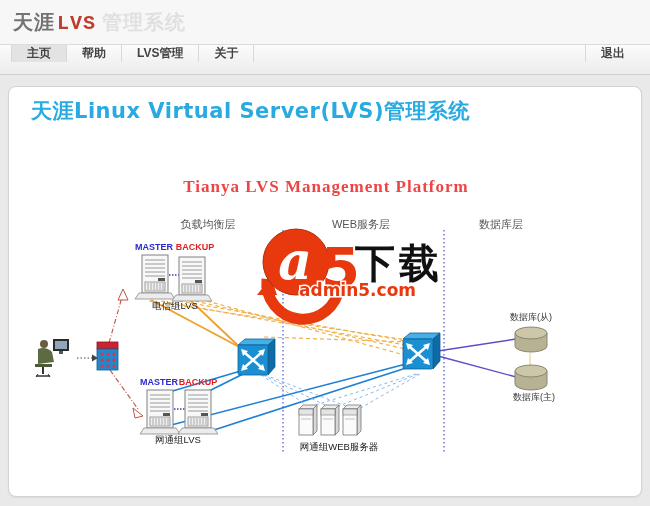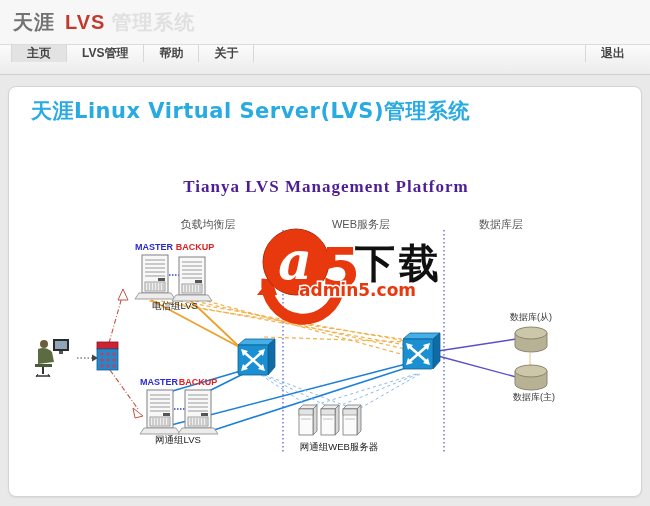--- a/index.html
+++ b/index.html
@@ -11,21 +11,21 @@
   }
   .page { width:650px; height:506px; position:relative; }
 
   
   .top-header {
     height:44px; background:#f7f7f7;
     display:flex; align-items:center; padding-left:13px;
   }
   .brand { font-size:20px; font-weight:bold; letter-spacing:1px; }
   .brand .t1 { color:#737373; }
-  .brand .t2 { color:#bf3b2b; font-family:Liberation Sans, sans-serif; margin-left:10px;}
+  .brand .t2 { color:#bf3b2b; font-family:Liberation Mono, monospace; margin-left:2px;}
   .brand .t3 { color:#e0e0e0; margin-left:6px; }
 
   
   .navbar {
     height:31px; display:flex; align-items:flex-start;
     background:linear-gradient(#fbfbfb,#ececec);
     border-top:1px solid #dcdcdc; border-bottom:1px solid #cfcfcf;
     font-size:12px; color:#444; font-weight:bold;
   }
   .nav-tab {
@@ -46,21 +46,21 @@
     overflow:hidden;
   }
   .page-title {
     position:absolute; left:22px; top:10px;
     font-size:21px; font-weight:bold; color:#29abe2; letter-spacing:0.5px;
     font-family:"DejaVu Sans", sans-serif;
   }
   .diagram-title {
     position:absolute; left:0; width:634px; top:90px; text-align:center;
     font-family:"Liberation Serif", serif; font-weight:bold;
-    font-size:17px; color:#4c1d95; letter-spacing:1px;
+    font-size:17px; color:#ef4444; letter-spacing:1px;
   }
   .diagram-svg { position:absolute; left:0; top:0; width:634px; height:409px; }
 
   svg text { font-family:"Liberation Sans", sans-serif; }
   .layer-label { font-size:11px; fill:#555; }
   .master-label { font-size:9px; font-weight:bold; fill:#2a2ad0; }
   .backup-label { font-size:9px; font-weight:bold; fill:#e02020; }
   .group-label  { font-size:9.5px; fill:#222; }
   .db-label     { font-size:9px; fill:#333; }
 
@@ -76,22 +76,22 @@
 <div class="page">
 
   <div class="top-header">
     <div class="brand">
       <span class="t1">天涯</span><span class="t2">LVS</span><span class="t3">管理系统</span>
     </div>
   </div>
 
   <div class="navbar">
     <div class="nav-tab active">主页</div>
+    <div class="nav-tab">帮助</div>
     <div class="nav-tab">LVS管理</div>
-    <div class="nav-tab">帮助</div>
     <div class="nav-tab">关于</div>
     <div class="nav-spacer"></div>
     <div class="nav-logout">退出</div>
   </div>
 
   <div class="panel">
     <div class="page-title">天涯Linux Virtual Server(LVS)管理系统</div>
     <div class="diagram-title">Tianya LVS Management Platform</div>
 
     <svg class="diagram-svg" viewBox="0 0 634 409" xmlns="http://www.w3.org/2000/svg">

